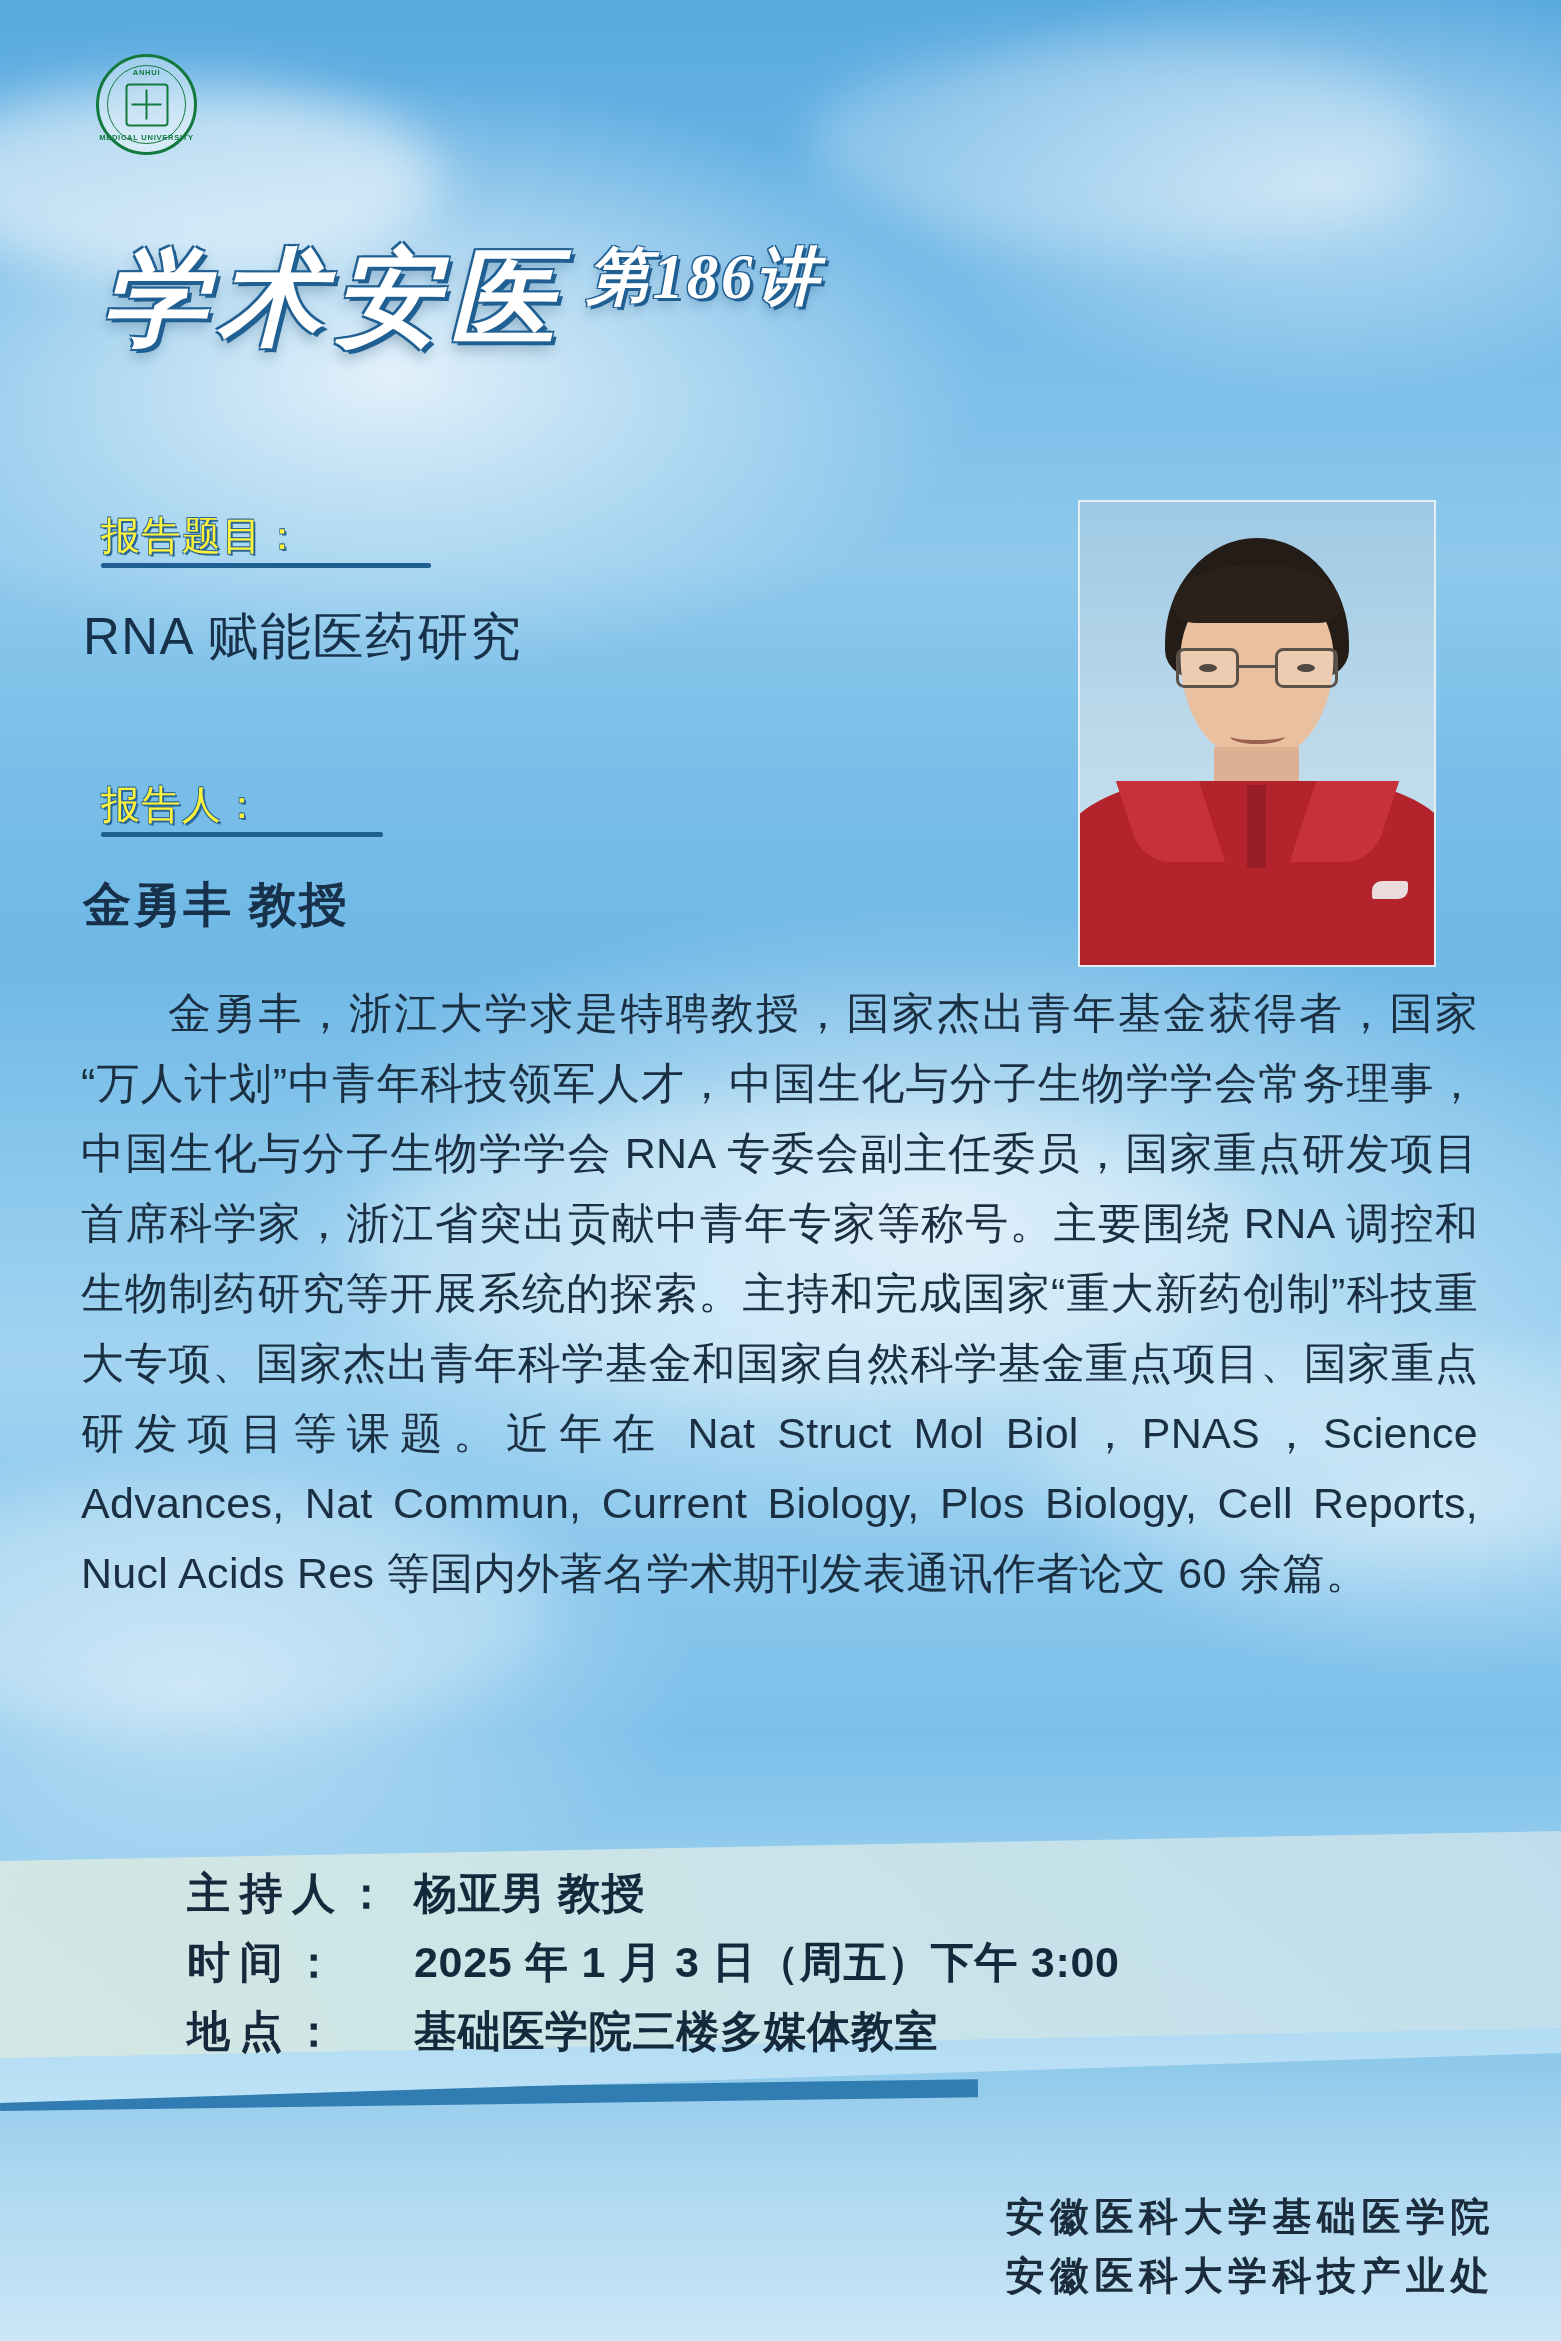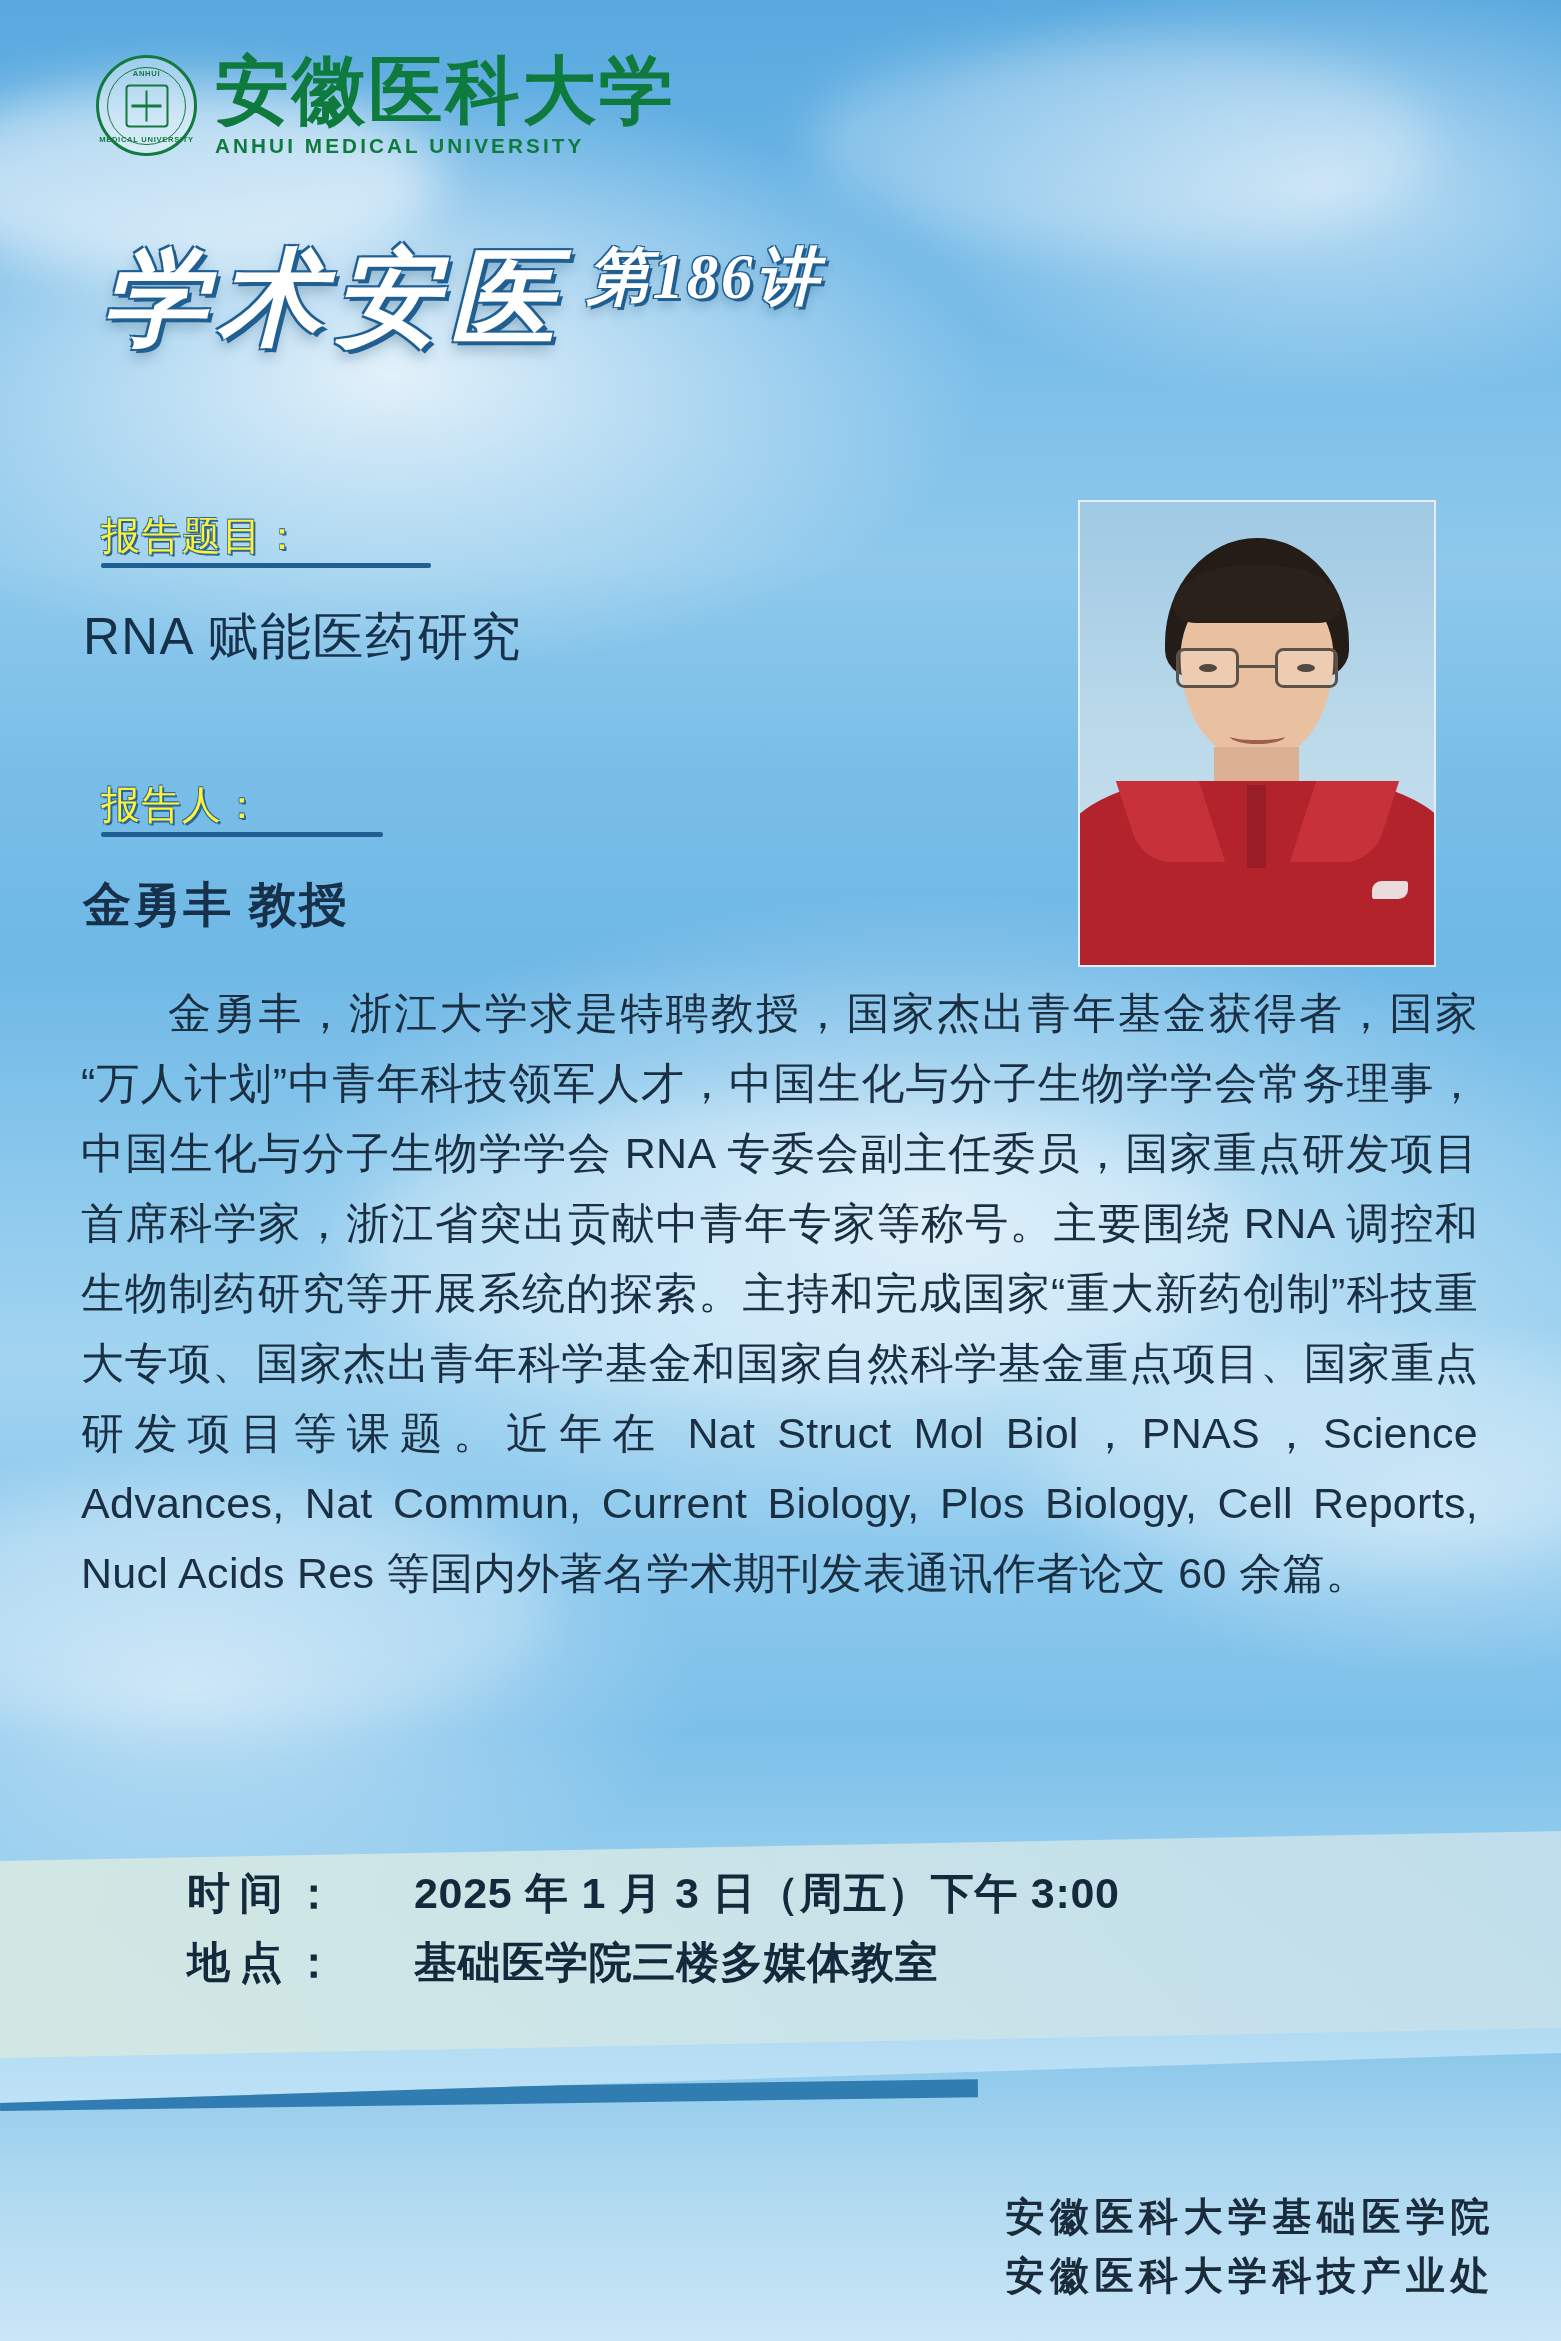--- a/index.html
+++ b/index.html
@@ -468,24 +468,20 @@
   <div class="cloud" style="left:358px; top:1101px; width:895px; height:289px; opacity:.45;"></div>
   <div class="cloud" style="left:-138px; top:1487px; width:688px; height:248px; opacity:.4;"></div>
   <div class="cloud" style="left:1033px; top:1349px; width:620px; height:220px; opacity:.35;"></div>
 
   <div id="logo-block">
     <div id="logo-seal">
       <div class="seal-ring-text top">ANHUI</div>
       <div class="seal-center"></div>
       <div class="seal-ring-text bottom">MEDICAL UNIVERSITY</div>
     </div>
-    <div id="logo-text">
-      <div id="logo-cn">安徽医科大学</div>
-      <div id="logo-en">ANHUI MEDICAL UNIVERSITY</div>
-    </div>
   </div>
 
   <div id="title-row">
     <div id="title-main">学术安医</div>
     <div id="title-sub">第186讲</div>
   </div>
 
   <div class="sec-label" id="label-topic">报告题目：</div>
   <div class="sec-rule" id="rule-topic"></div>
   <div id="topic-text">RNA 赋能医药研究</div>
@@ -513,20 +509,24 @@
       <div class="placket"></div>
       <div class="croc"></div>
     </div>
   </div>
 
   <div id="bio">金勇丰，浙江大学求是特聘教授，国家杰出青年基金获得者，国家“万人计划”中青年科技领军人才，中国生化与分子生物学学会常务理事，中国生化与分子生物学学会 RNA 专委会副主任委员，国家重点研发项目首席科学家，浙江省突出贡献中青年专家等称号。主要围绕 RNA 调控和生物制药研究等开展系统的探索。主持和完成国家“重大新药创制”科技重大专项、国家杰出青年科学基金和国家自然科学基金重点项目、国家重点研发项目等课题。近年在 Nat Struct Mol Biol，PNAS，Science Advances, Nat Commun, Current Biology, Plos Biology, Cell Reports, Nucl Acids Res 等国内外著名学术期刊发表通讯作者论文 60 余篇。</div>
 
   <div id="info-panel"></div>
   <div id="info-lines">
     <div class="info-row">
+      <span class="info-key">主持人：</span>
+      <span class="info-val">杨亚男 教授</span>
+    </div>
+    <div class="info-row">
       <span class="info-key">时间：</span>
       <span class="info-val">2025 年 1 月 3 日（周五）下午 3:00</span>
     </div>
     <div class="info-row">
       <span class="info-key">地点：</span>
       <span class="info-val">基础医学院三楼多媒体教室</span>
     </div>
   </div>
 
   <div id="bottom-band"></div>

